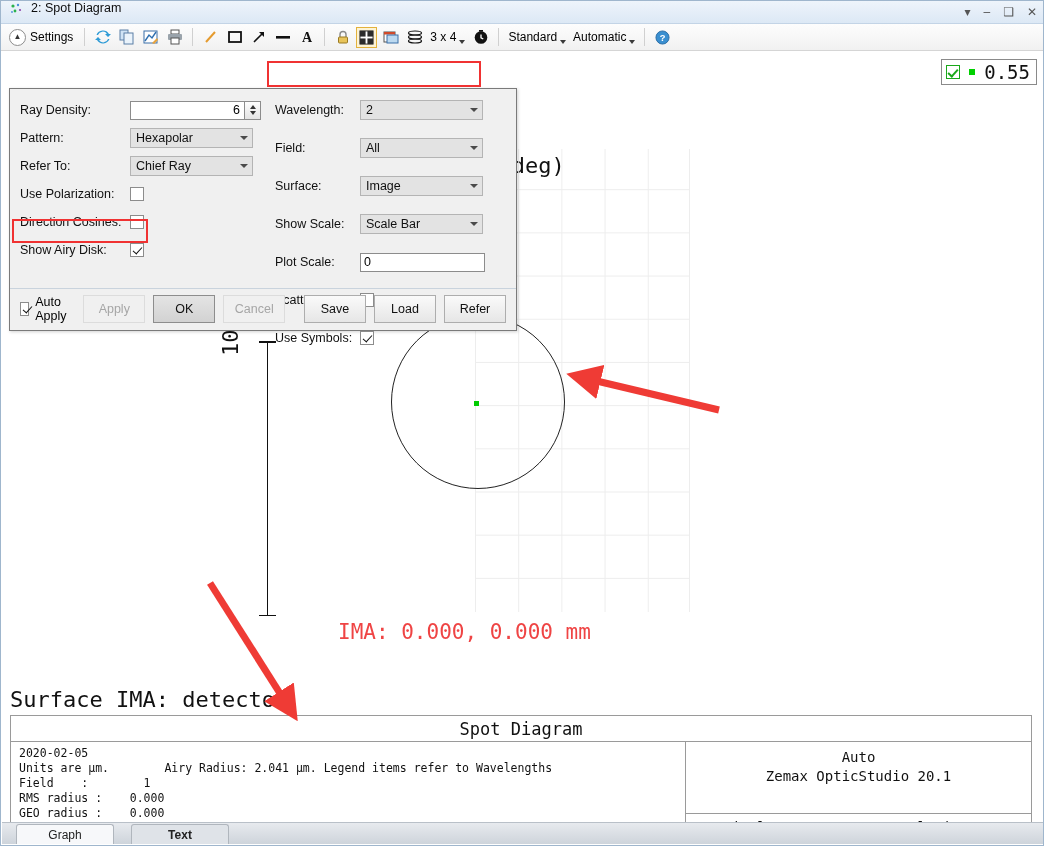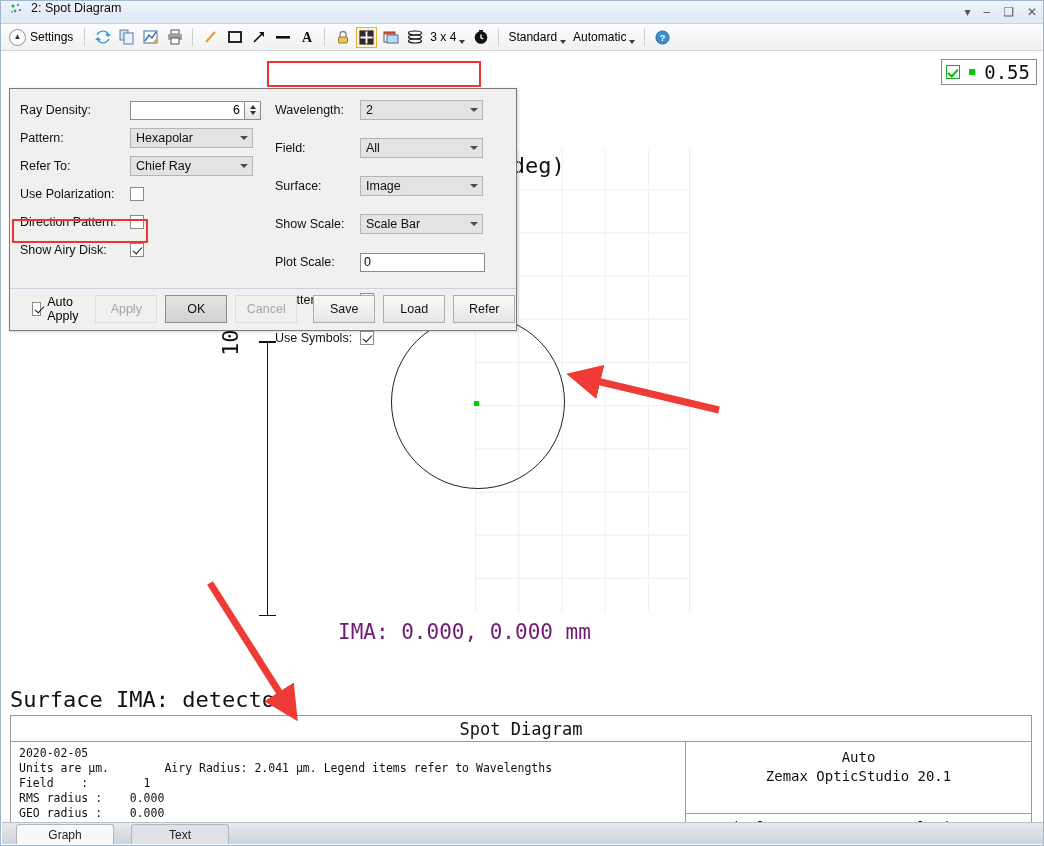--- a/index.html
+++ b/index.html
@@ -94,21 +94,21 @@
     white-space:nowrap;
   }
   .airy-circle{
     position:absolute;left:389px;top:264px;width:172px;height:172px;
     border:1.3px solid #222;border-radius:50%;
   }
   .spot-dot{position:absolute;left:472px;top:350px;width:5px;height:5px;background:#00cc00;}
   .ima-label{
     position:absolute;left:336px;top:569px;
     font-family:"DejaVu Sans Mono", monospace;
-    font-size:21px;color:#701a75;white-space:nowrap;
+    font-size:21px;color:#ef4444;white-space:nowrap;
   }
   .surface-label{
     position:absolute;left:8px;top:636px;
     font-family:"DejaVu Sans Mono", monospace;
     font-size:22px;color:#111;white-space:nowrap;
   }
   
   .footer{position:absolute;left:8px;top:664px;width:1022px;height:143px;box-sizing:border-box;border:1px solid #9a9a9a;background:#fff;}
   .footer-title{
     height:25px;border-bottom:1px solid #9a9a9a;
@@ -142,21 +142,21 @@
     display:flex;align-items:flex-end;gap:17px;padding-left:14px;box-sizing:border-box;
   }
   .tab{
     height:19px;min-width:68px;padding:0 14px;
     display:flex;align-items:center;justify-content:center;
     font-size:12px;color:#222;
     border:1px solid #b0b6bd;border-bottom:none;
     border-radius:3px 3px 0 0;
   }
   .tab.active{background:#f7f8fa;}
-  .tab.inactive{background:#dfe3e8;}
+  .tab.inactive{background:#dfe3e8;font-weight:bold;}
   
   .panel{
     position:absolute;left:8px;top:54px;width:508px;height:243px;
     background:#f0f0f0;border:1px solid #7a7a7a;box-sizing:border-box;
     box-shadow:1px 1px 3px rgba(0,0,0,.18);
     margin-top:33px;
   }
   .panel-grid{display:flex;padding:8px 0 0 0;}
   .col{display:flex;flex-direction:column;gap:2px;}
   .colA{width:255px;padding-left:10px;}
@@ -184,21 +184,21 @@
     font-size:12.5px;padding:0 4px 0 5px;color:#111;
   }
   .combo .cv{border-left:4px solid transparent;border-right:4px solid transparent;border-top:4px solid #4a4a4a;}
   .chk{
     width:14px;height:14px;background:#fff;border:1px solid #8c8c8c;box-sizing:border-box;
     position:relative;display:inline-block;
   }
   .chk.on:after{content:"";position:absolute;left:3.5px;top:1px;width:4px;height:8px;border:solid #111;border-width:0 1.8px 1.8px 0;transform:rotate(42deg);}
   .panel-div{position:absolute;left:0;right:0;top:199px;height:1px;background:#c9d3dd;}
   .panel-btns{
-    position:absolute;left:12px;right:0;bottom:0;height:42px;
+    position:absolute;left:0;right:0;bottom:0;height:42px;
     display:flex;align-items:center;padding:0 10px;box-sizing:border-box;gap:8px;
   }
   .autoapply{display:flex;align-items:center;gap:6px;font-size:12.5px;margin-right:4px;}
   .btn{
     height:28px;min-width:62px;padding:0 10px;
     border:1px solid #adadad;background:linear-gradient(#fafafa,#e6e6e6);
     font-size:12.5px;color:#111;
     display:flex;align-items:center;justify-content:center;box-sizing:border-box;
   }
   .btn.strong{background:linear-gradient(#e4e4e4,#d2d2d2);border-color:#8d8d8d;}
@@ -427,21 +427,21 @@
           <span class="combo">
             <span>Chief Ray</span>
             <span class="cv"></span>
           </span>
         </div>
         <div class="row">
           <span class="lbl">Use Polarization:</span>
           <span class="chk"></span>
         </div>
         <div class="row">
-          <span class="lbl">Direction Pattern:</span>
+          <span class="lbl">Direction Cosines:</span>
           <span class="chk"></span>
         </div>
         <div class="row">
           <span class="lbl">Show Airy Disk:</span>
           <span class="chk on"></span>
         </div>
       </div>
 
       <div class="col colB">
         <div class="row">

